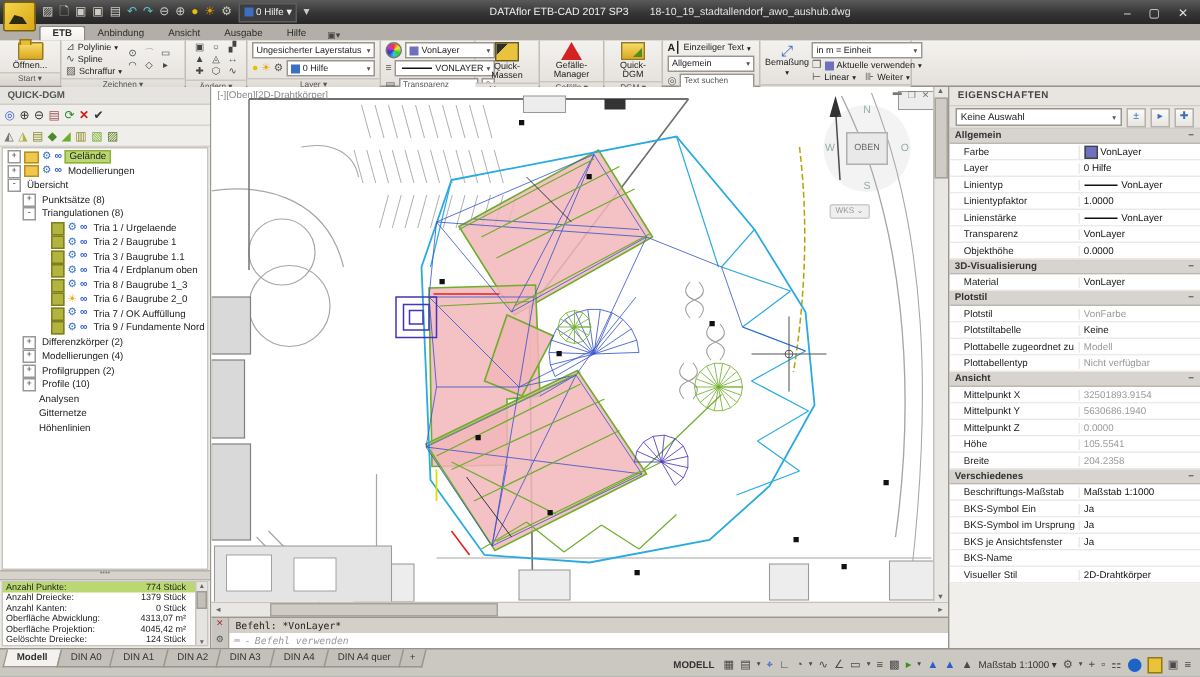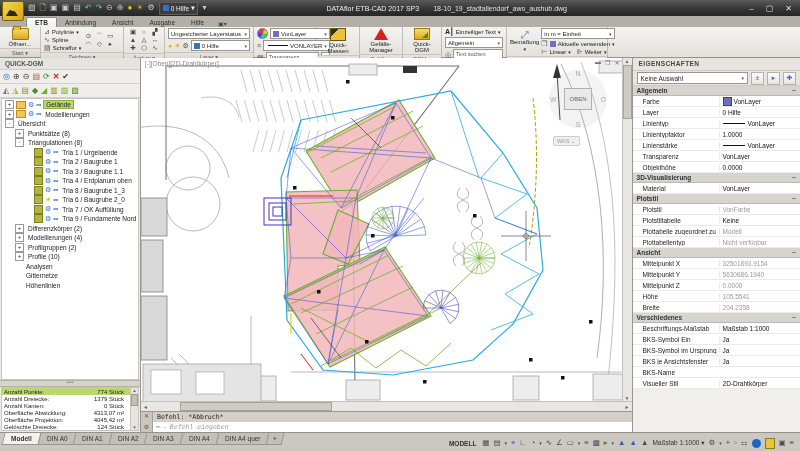--- a/index.html
+++ b/index.html
@@ -804,25 +804,25 @@
         <span class="hsp">◄</span>
         <span class="hthumb"></span>
         <span class="hsp" style="margin-left:auto">►</span>
       </div>
       <div class="cmd">
         <div class="cmd-strip">
           <span style="color:#a33">✕</span>
           <span style="color:#555">⚙</span>
         </div>
         <div class="cmd-rows">
-          <div class="cmd-hist">Befehl: *Abbruch*</div>
+          <div class="cmd-hist">Befehl: *VonLayer*</div>
           <div class="cmd-in">
             <span>⌨</span>
               <span>-</span>
-            <span class="ph">Befehl eingeben</span>
+            <span class="ph">Befehl verwenden</span>
           </div>
         </div>
       </div>
     </div>
 
     <div class="rightcol">
       <div class="prop-head">EIGENSCHAFTEN</div>
       <div class="prop-combo">
         <div class="combo">
           <span>Keine Auswahl</span>

